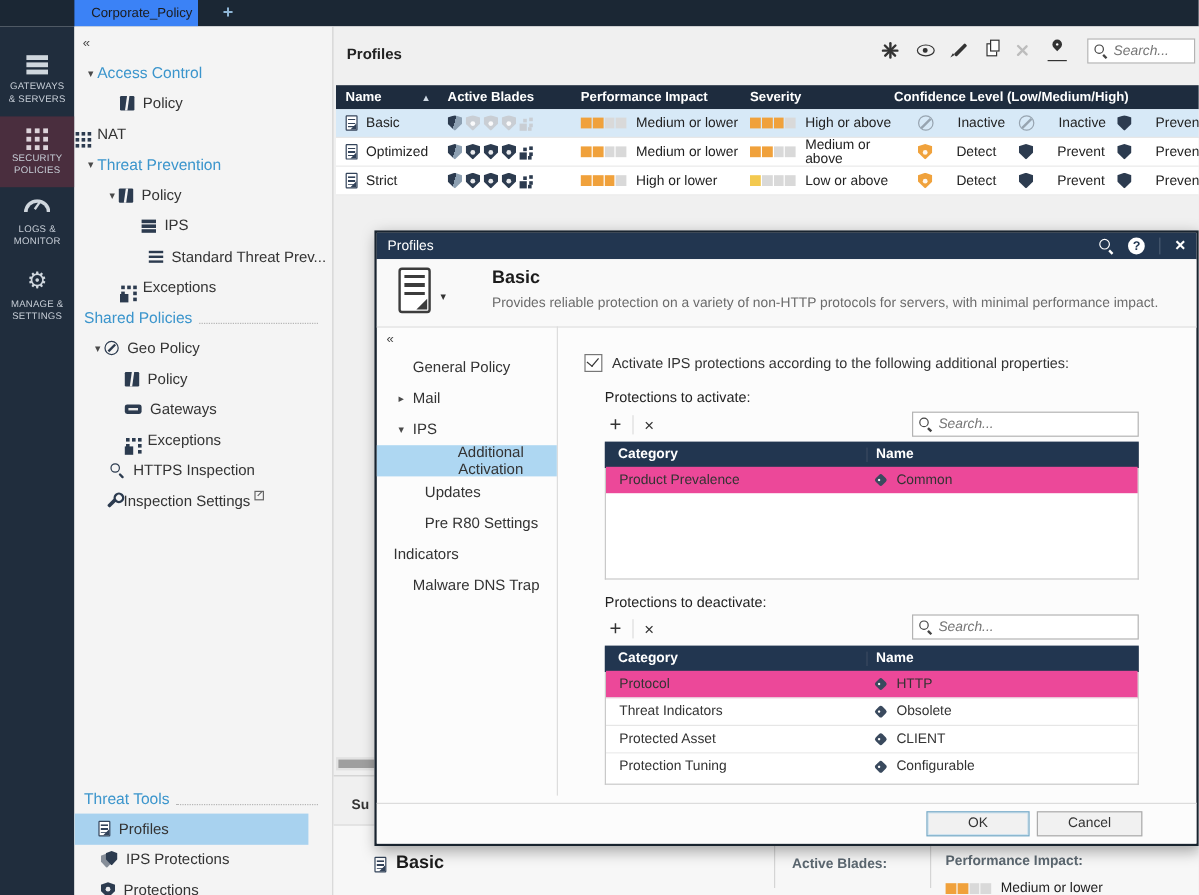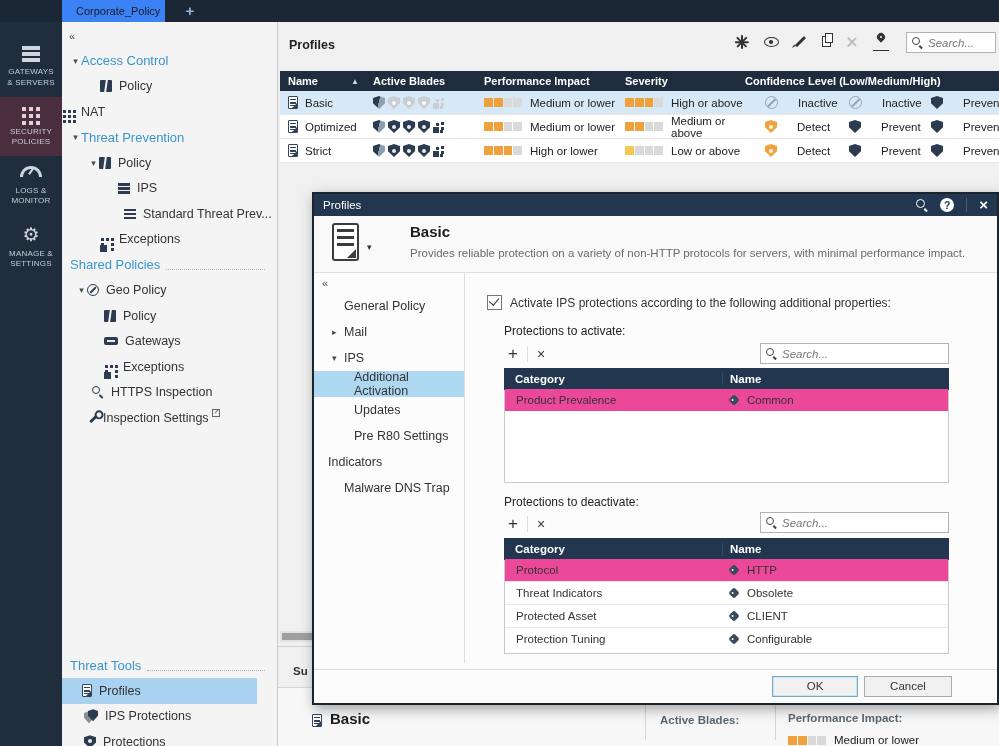--- a/index.html
+++ b/index.html
@@ -511,21 +511,21 @@
             <span>General Policy</span>
           </div>
           <div class="dnav-row" style="padding-left: 18px;">
             <span class="caret">▸</span>
             <span>Mail</span>
           </div>
           <div class="dnav-row" style="padding-left: 18px;">
             <span class="caret">▾</span>
             <span>IPS</span>
           </div>
-          <div class="dnav-row sel" style="padding-left: 40px;">
+          <div class="dnav-row sel" style="padding-left: 40px; text-align: center;">
             <span>Additional Activation</span>
           </div>
           <div class="dnav-row" style="padding-left: 40px;">
             <span>Updates</span>
           </div>
           <div class="dnav-row" style="padding-left: 40px;">
             <span>Pre R80 Settings</span>
           </div>
           <div class="dnav-row" style="padding-left: 14px;">
             <span>Indicators</span>

